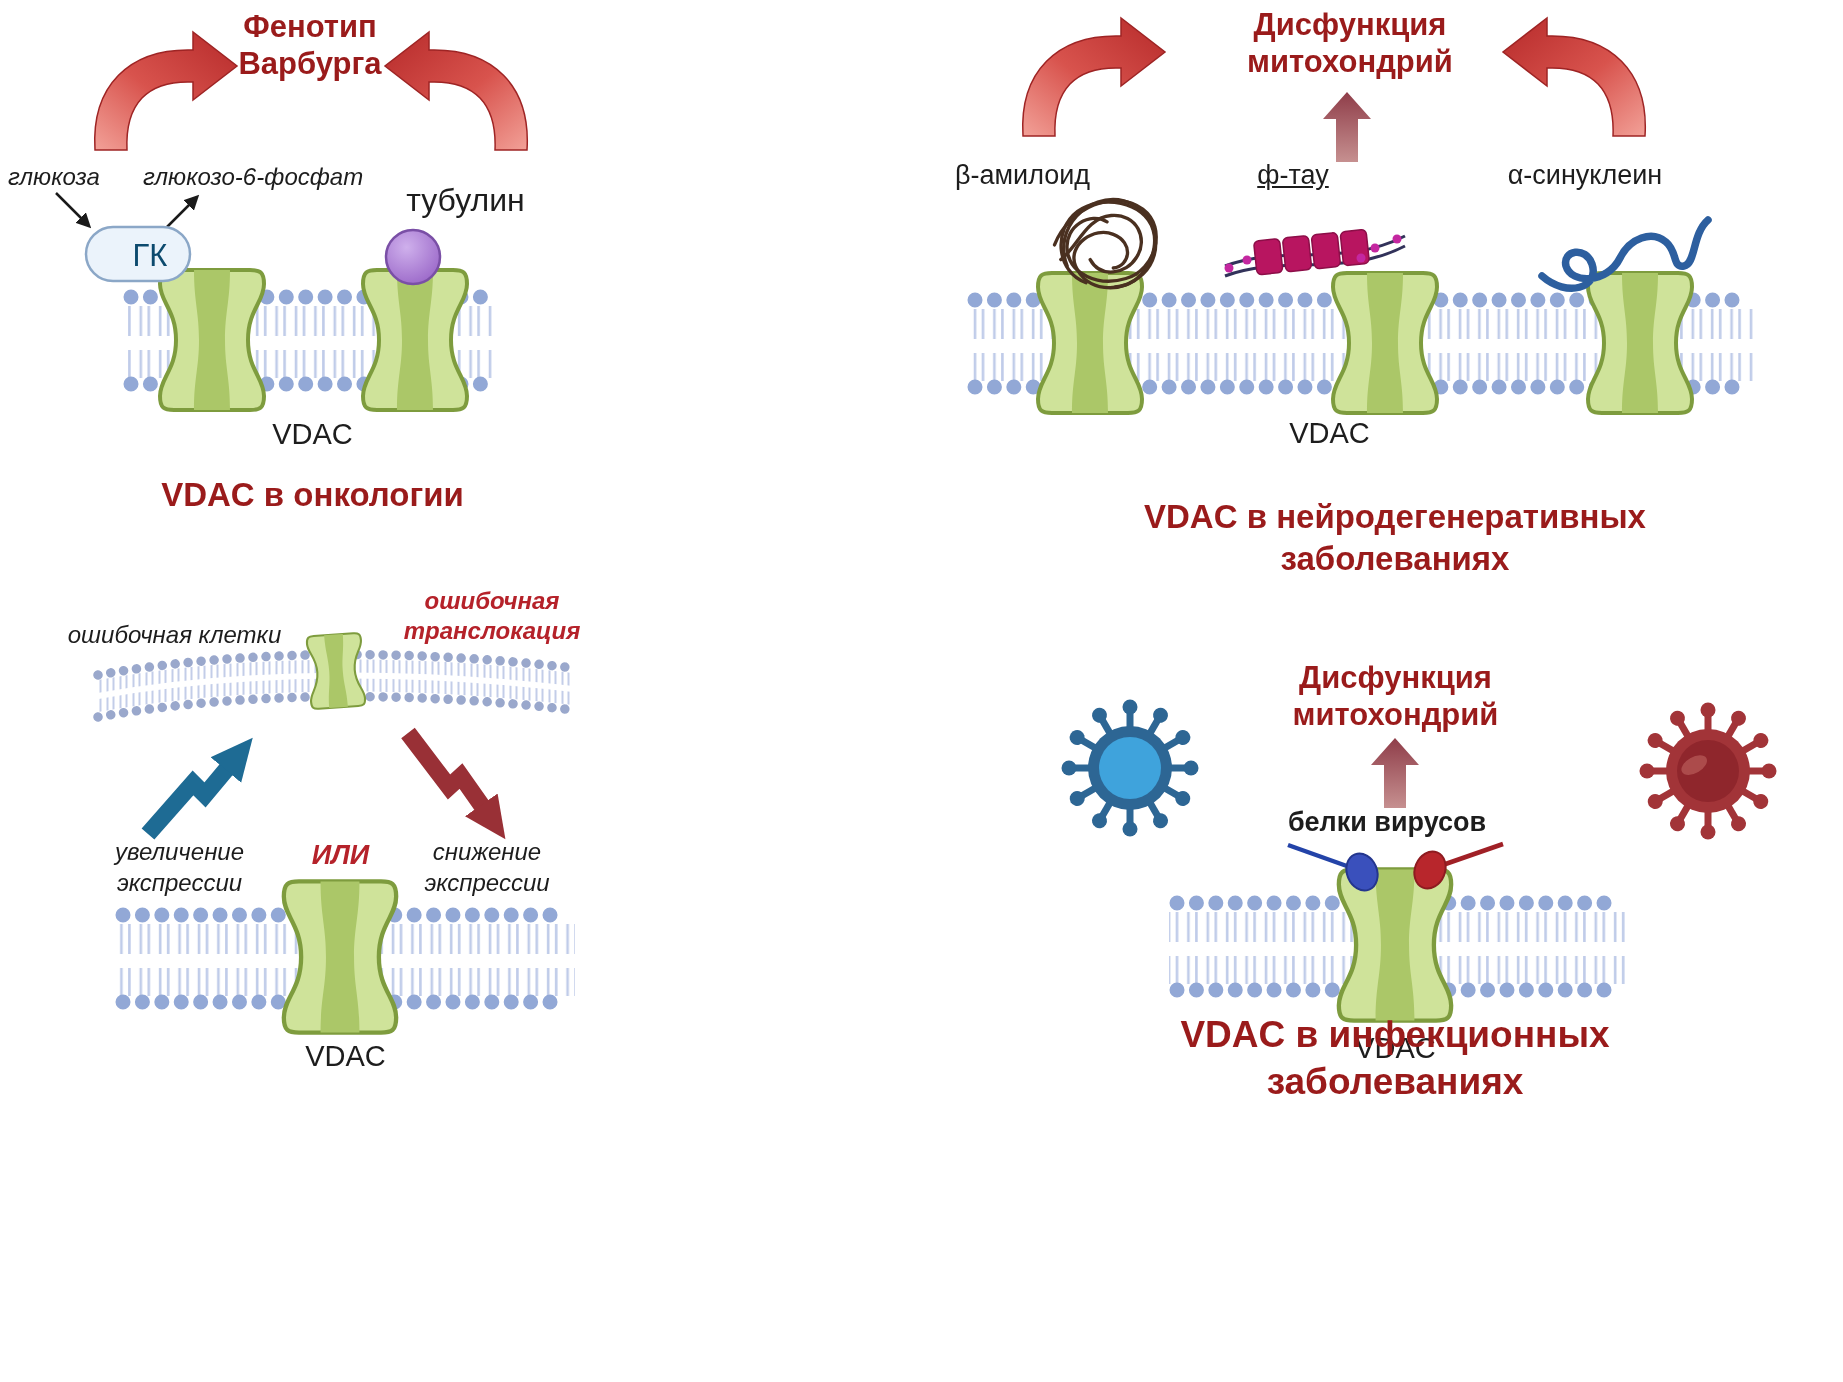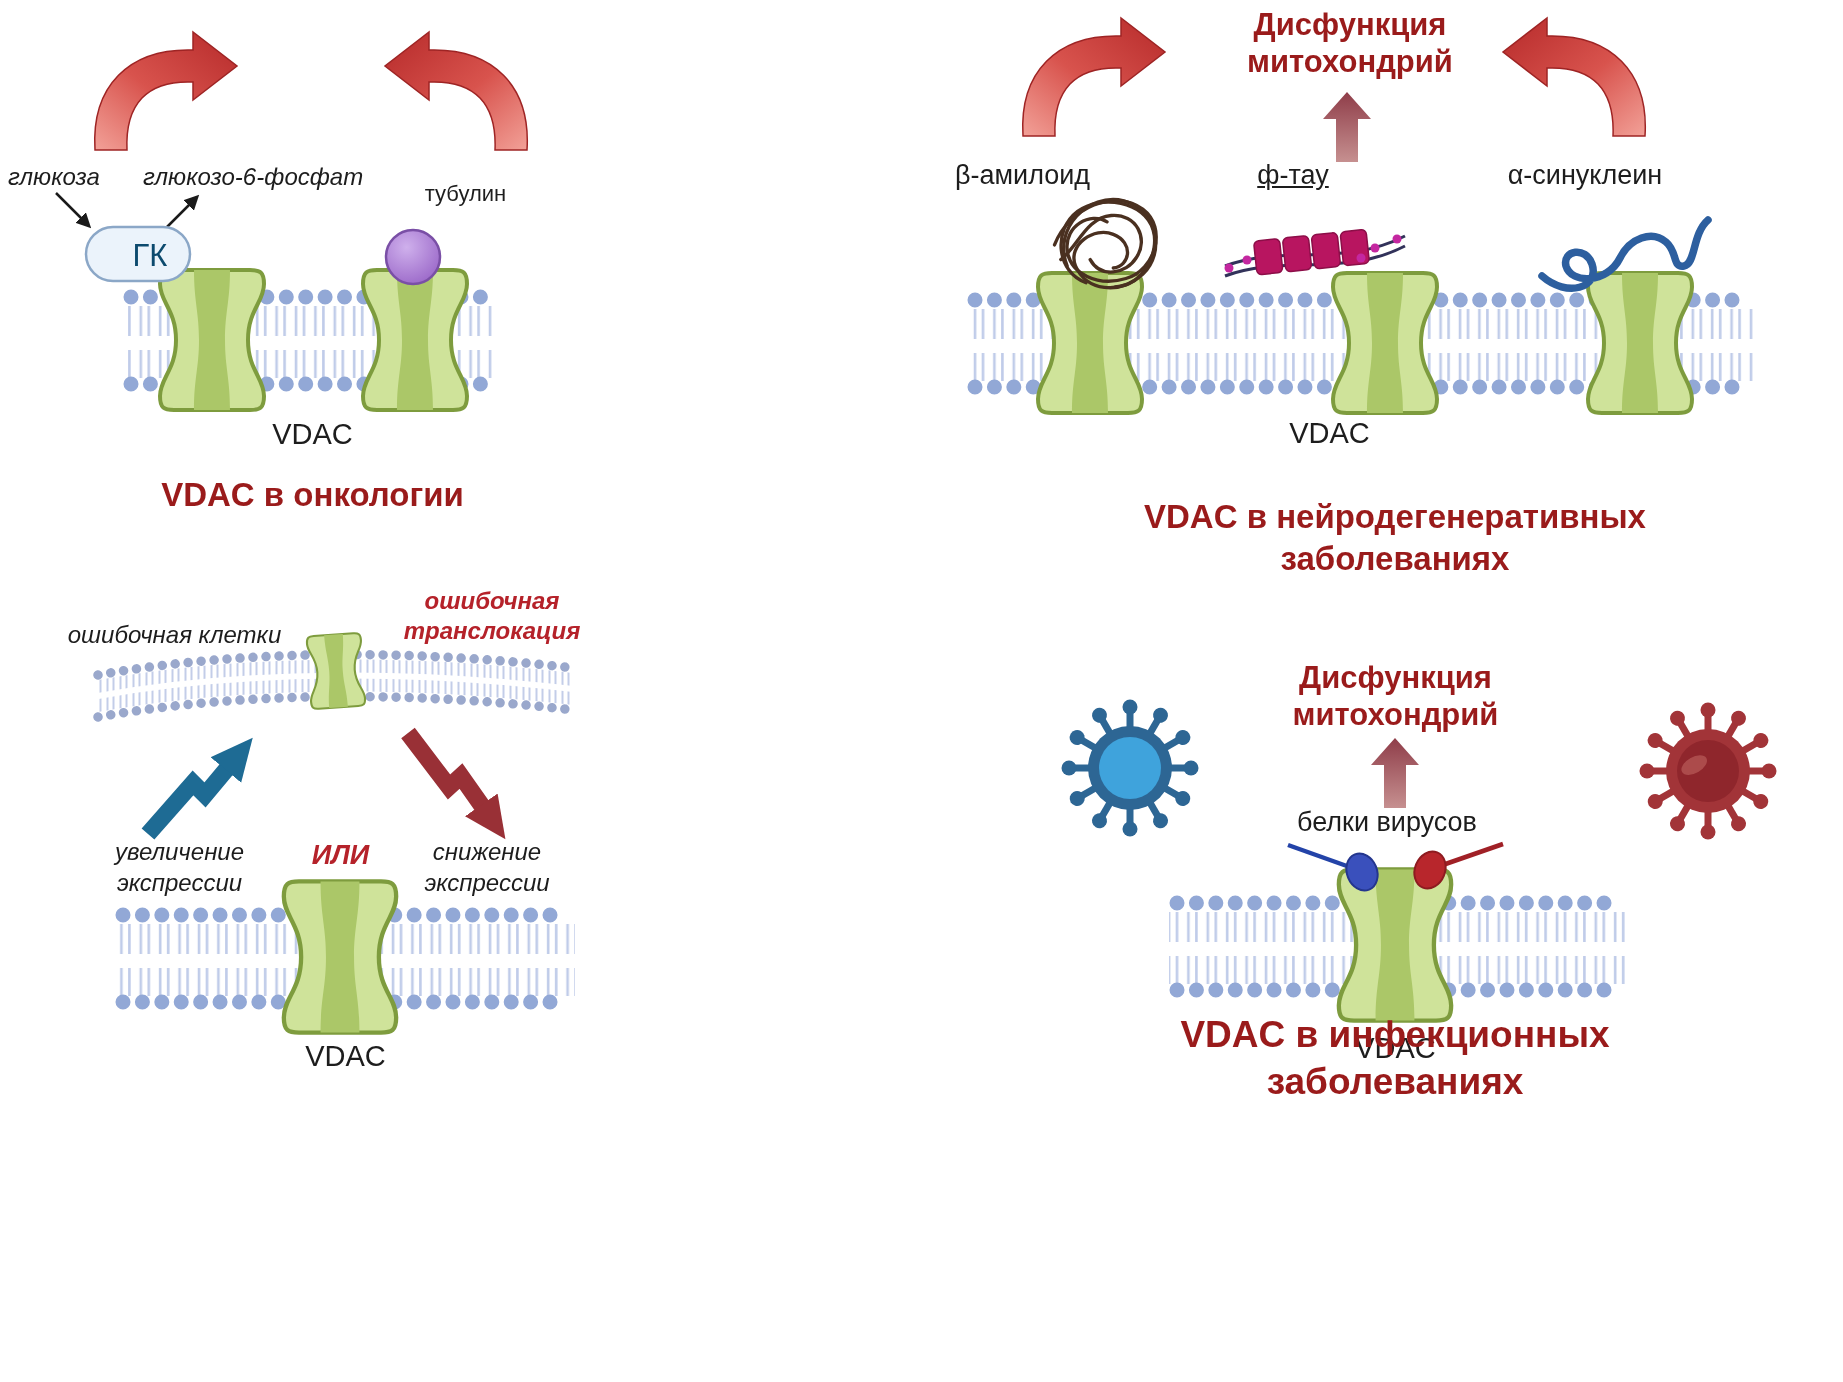--- a/index.html
+++ b/index.html
@@ -211,24 +211,26 @@
         <circle r="31" fill="#3fa3dc"></circle>
       </g>
       <g color="#a23438" transform="translate(1708,771)">
         <use href="#virusBody"></use>
         <circle r="31" fill="#8f262c"></circle>
         <ellipse cx="-9" cy="-12" rx="14" ry="8" fill="#c56a66" opacity="0.55" transform="rotate(-30)"></ellipse>
       </g>
     </g>
   </svg>
 
+  <div class="t c b red" style="left:135px; top:8px; width:350px; font-size:31px;">Фенотип
+Варбурга</div>
   <div class="t i" style="left:8px; top:163px; width:130px; font-size:24px;">глюкоза</div>
   <div class="t i" style="left:143px; top:163px; width:240px; font-size:24px;">глюкозо-6-фосфат</div>
   <div class="t c" style="left:86px; top:237px; width:128px; font-size:31px; color:#0c4a6e;">ГК</div>
-  <div class="t c" style="left:398px; top:181px; width:135px; font-size:22px;">тубулин</div>
+  <div class="t c" style="left:398px; top:181px; width:135px; font-size:32px;">тубулин</div>
   <div class="t c" style="left:235px; top:417px; width:155px; font-size:29px;">VDAC</div>
   <div class="t c b red" style="left:80px; top:475px; width:465px; font-size:33px;">VDAC в онкологии</div>
 
   <div class="t c b red" style="left:1180px; top:6px; width:340px; font-size:31px;">Дисфункция
 митохондрий</div>
   <div class="t c" style="left:925px; top:159px; width:195px; font-size:27px;">β-амилоид</div>
   <div class="t c" style="left:1228px; top:159px; width:130px; font-size:27px;text-decoration:underline;">ф-тау</div>
   <div class="t c" style="left:1485px; top:159px; width:200px; font-size:27px;">α-синуклеин</div>
   <div class="t c" style="left:1252px; top:416px; width:155px; font-size:29px;">VDAC</div>
   <div class="t c b red" style="left:1055px; top:496px; width:680px; font-size:33px; line-height:1.27;">VDAC в нейродегенеративных
@@ -239,18 +241,18 @@
 транслокация</div>
   <div class="t i c" style="left:82px; top:836px; width:195px; font-size:24px; line-height:1.3;">увеличение
 экспрессии</div>
   <div class="t i b c acc" style="left:298px; top:839px; width:85px; font-size:27px;">ИЛИ</div>
   <div class="t i c" style="left:392px; top:836px; width:190px; font-size:24px; line-height:1.3;">снижение
 экспрессии</div>
   <div class="t c" style="left:268px; top:1039px; width:155px; font-size:29px;">VDAC</div>
 
   <div class="t c b red" style="left:1228px; top:659px; width:335px; font-size:31px;">Дисфункция
 митохондрий</div>
-  <div class="t c" style="left:1262px; top:806px; width:250px; font-size:27px;">белки вирусов</div>
+  <div class="t c" style="left:1262px; top:806px; width:250px; font-size:27px;font-weight:bold;">белки вирусов</div>
   <div class="t c" style="left:1318px; top:1031px; width:155px; font-size:29px;">VDAC</div>
   <div class="t c b red" style="left:1115px; top:1012px; width:560px; font-size:37px; line-height:1.27;">VDAC в инфекционных
 заболеваниях</div>
 
 </div>
 
 </body></html>

